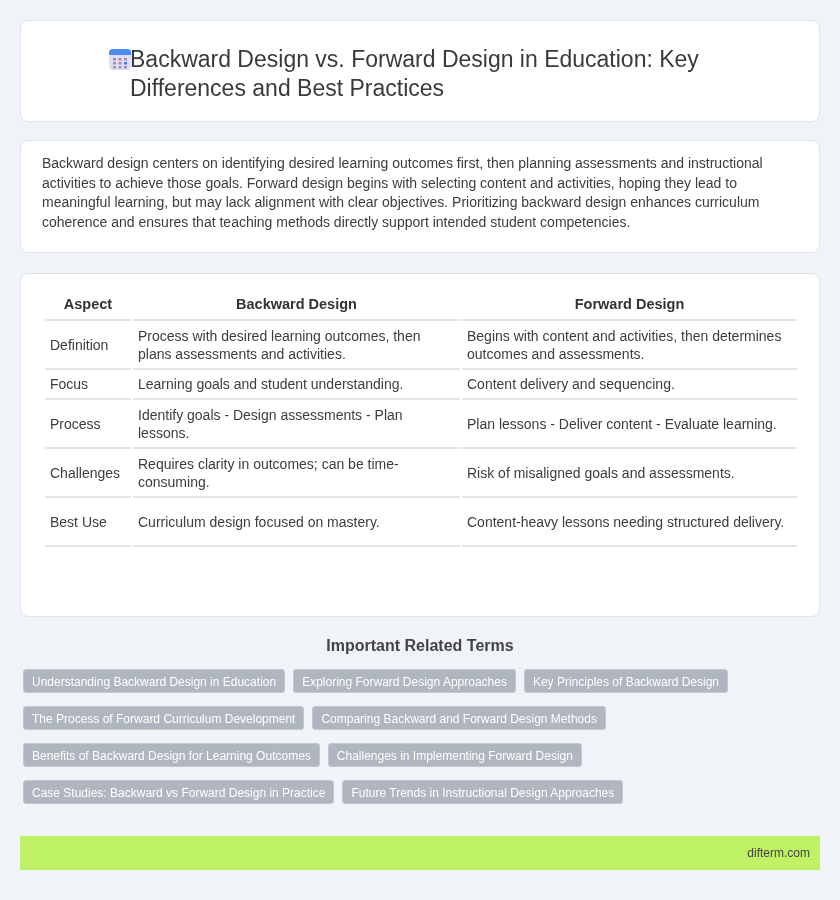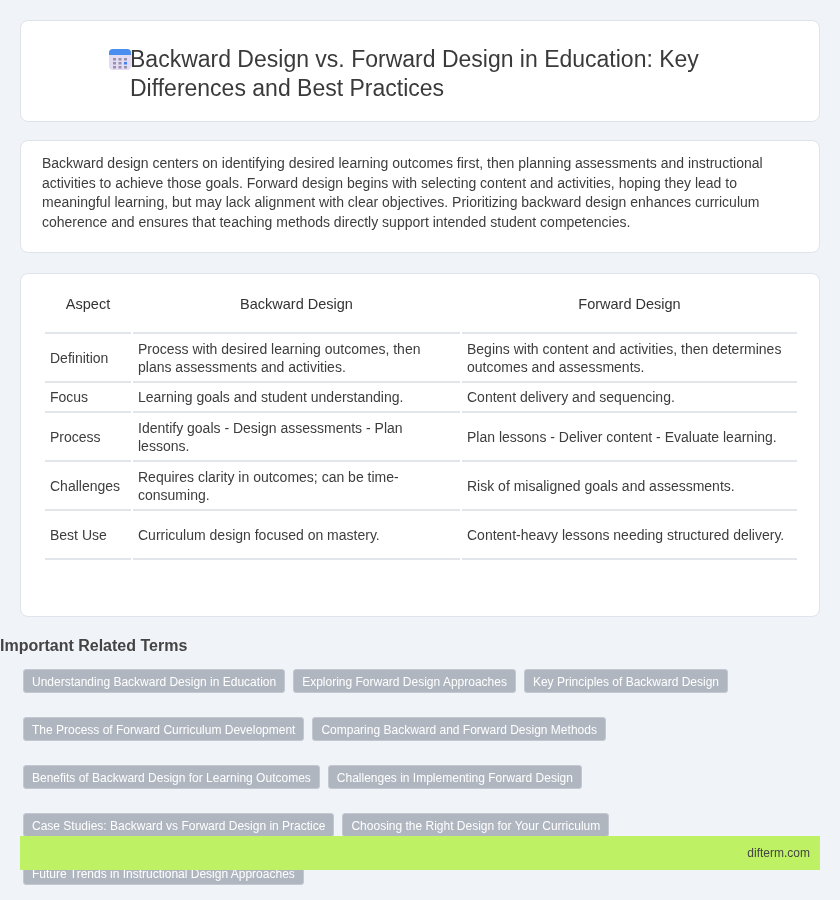--- a/index.html
+++ b/index.html
@@ -39,39 +39,39 @@
       font-size: 14px; line-height: 19.5px; color: #3d3d3d;
     }
     .table-card { top: 273px; height: 344px; }
     table {
       position: absolute; left: 22px; top: 22px;
       width: 756px;
       border-collapse: separate; border-spacing: 2px 0;
       font-size: 14px; color: #3d3d3d;
     }
     th {
-      font-weight: normal; color: #333; text-align: center;
-      height: 23px; font-size: 14.5px; vertical-align: bottom; padding-bottom: 20px;
+      font-weight: bold; color: #333; text-align: center;
+      height: 23px; font-size: 14.5px; vertical-align: bottom; padding-bottom: 7px;
       border-bottom: 2px solid #e2e5ea;
     }
     td {
       border-bottom: 2px solid #e2e5ea;
       padding: 0 5px; vertical-align: middle; line-height: 18px;
     }
     td.aspect { width: 86px; margin-left: 12px; }
     td.bwd { width: 327px; }
     tr.r2 td { height: 49px; }
     tr.r1 td { height: 30px; }
     .related-title {
       position: absolute; left: 0; right: 0; top: 637px;
-      font-size: 16px; color: #444;
+      text-align: center; font-size: 16px; color: #444;
     }
     .tags {
       position: absolute; left: 23px; top: 669px; width: 790px;
-      display: flex; flex-wrap: wrap; gap: 24px 8px;
+      display: flex; flex-wrap: wrap; gap: 13px 8px;
     }
     .tag {
       background: #b0b6c0; color: #ffffff;
       font-size: 12px; height: 24px; line-height: 24px;
       padding: 0 8px; border-radius: 3px;
       border: 1px solid #c3c8d0;
       white-space: nowrap; cursor: pointer;
     }
     .footer {
       position: absolute; left: 20px; top: 836px; width: 800px; height: 34px;
@@ -153,19 +153,18 @@
 
 <div class="tags">
   <a class="tag">Understanding Backward Design in Education</a>
   <a class="tag">Exploring Forward Design Approaches</a>
   <a class="tag">Key Principles of Backward Design</a>
   <a class="tag">The Process of Forward Curriculum Development</a>
   <a class="tag">Comparing Backward and Forward Design Methods</a>
   <a class="tag">Benefits of Backward Design for Learning Outcomes</a>
   <a class="tag">Challenges in Implementing Forward Design</a>
   <a class="tag">Case Studies: Backward vs Forward Design in Practice</a>
-  <a class="tag">Choosing the Right Design for Your Curriculum</a>
   <a class="tag">Future Trends in Instructional Design Approaches</a>
 </div>
 
 <div class="footer">
   <span>difterm.com</span>
 </div>
 
 </body></html>

